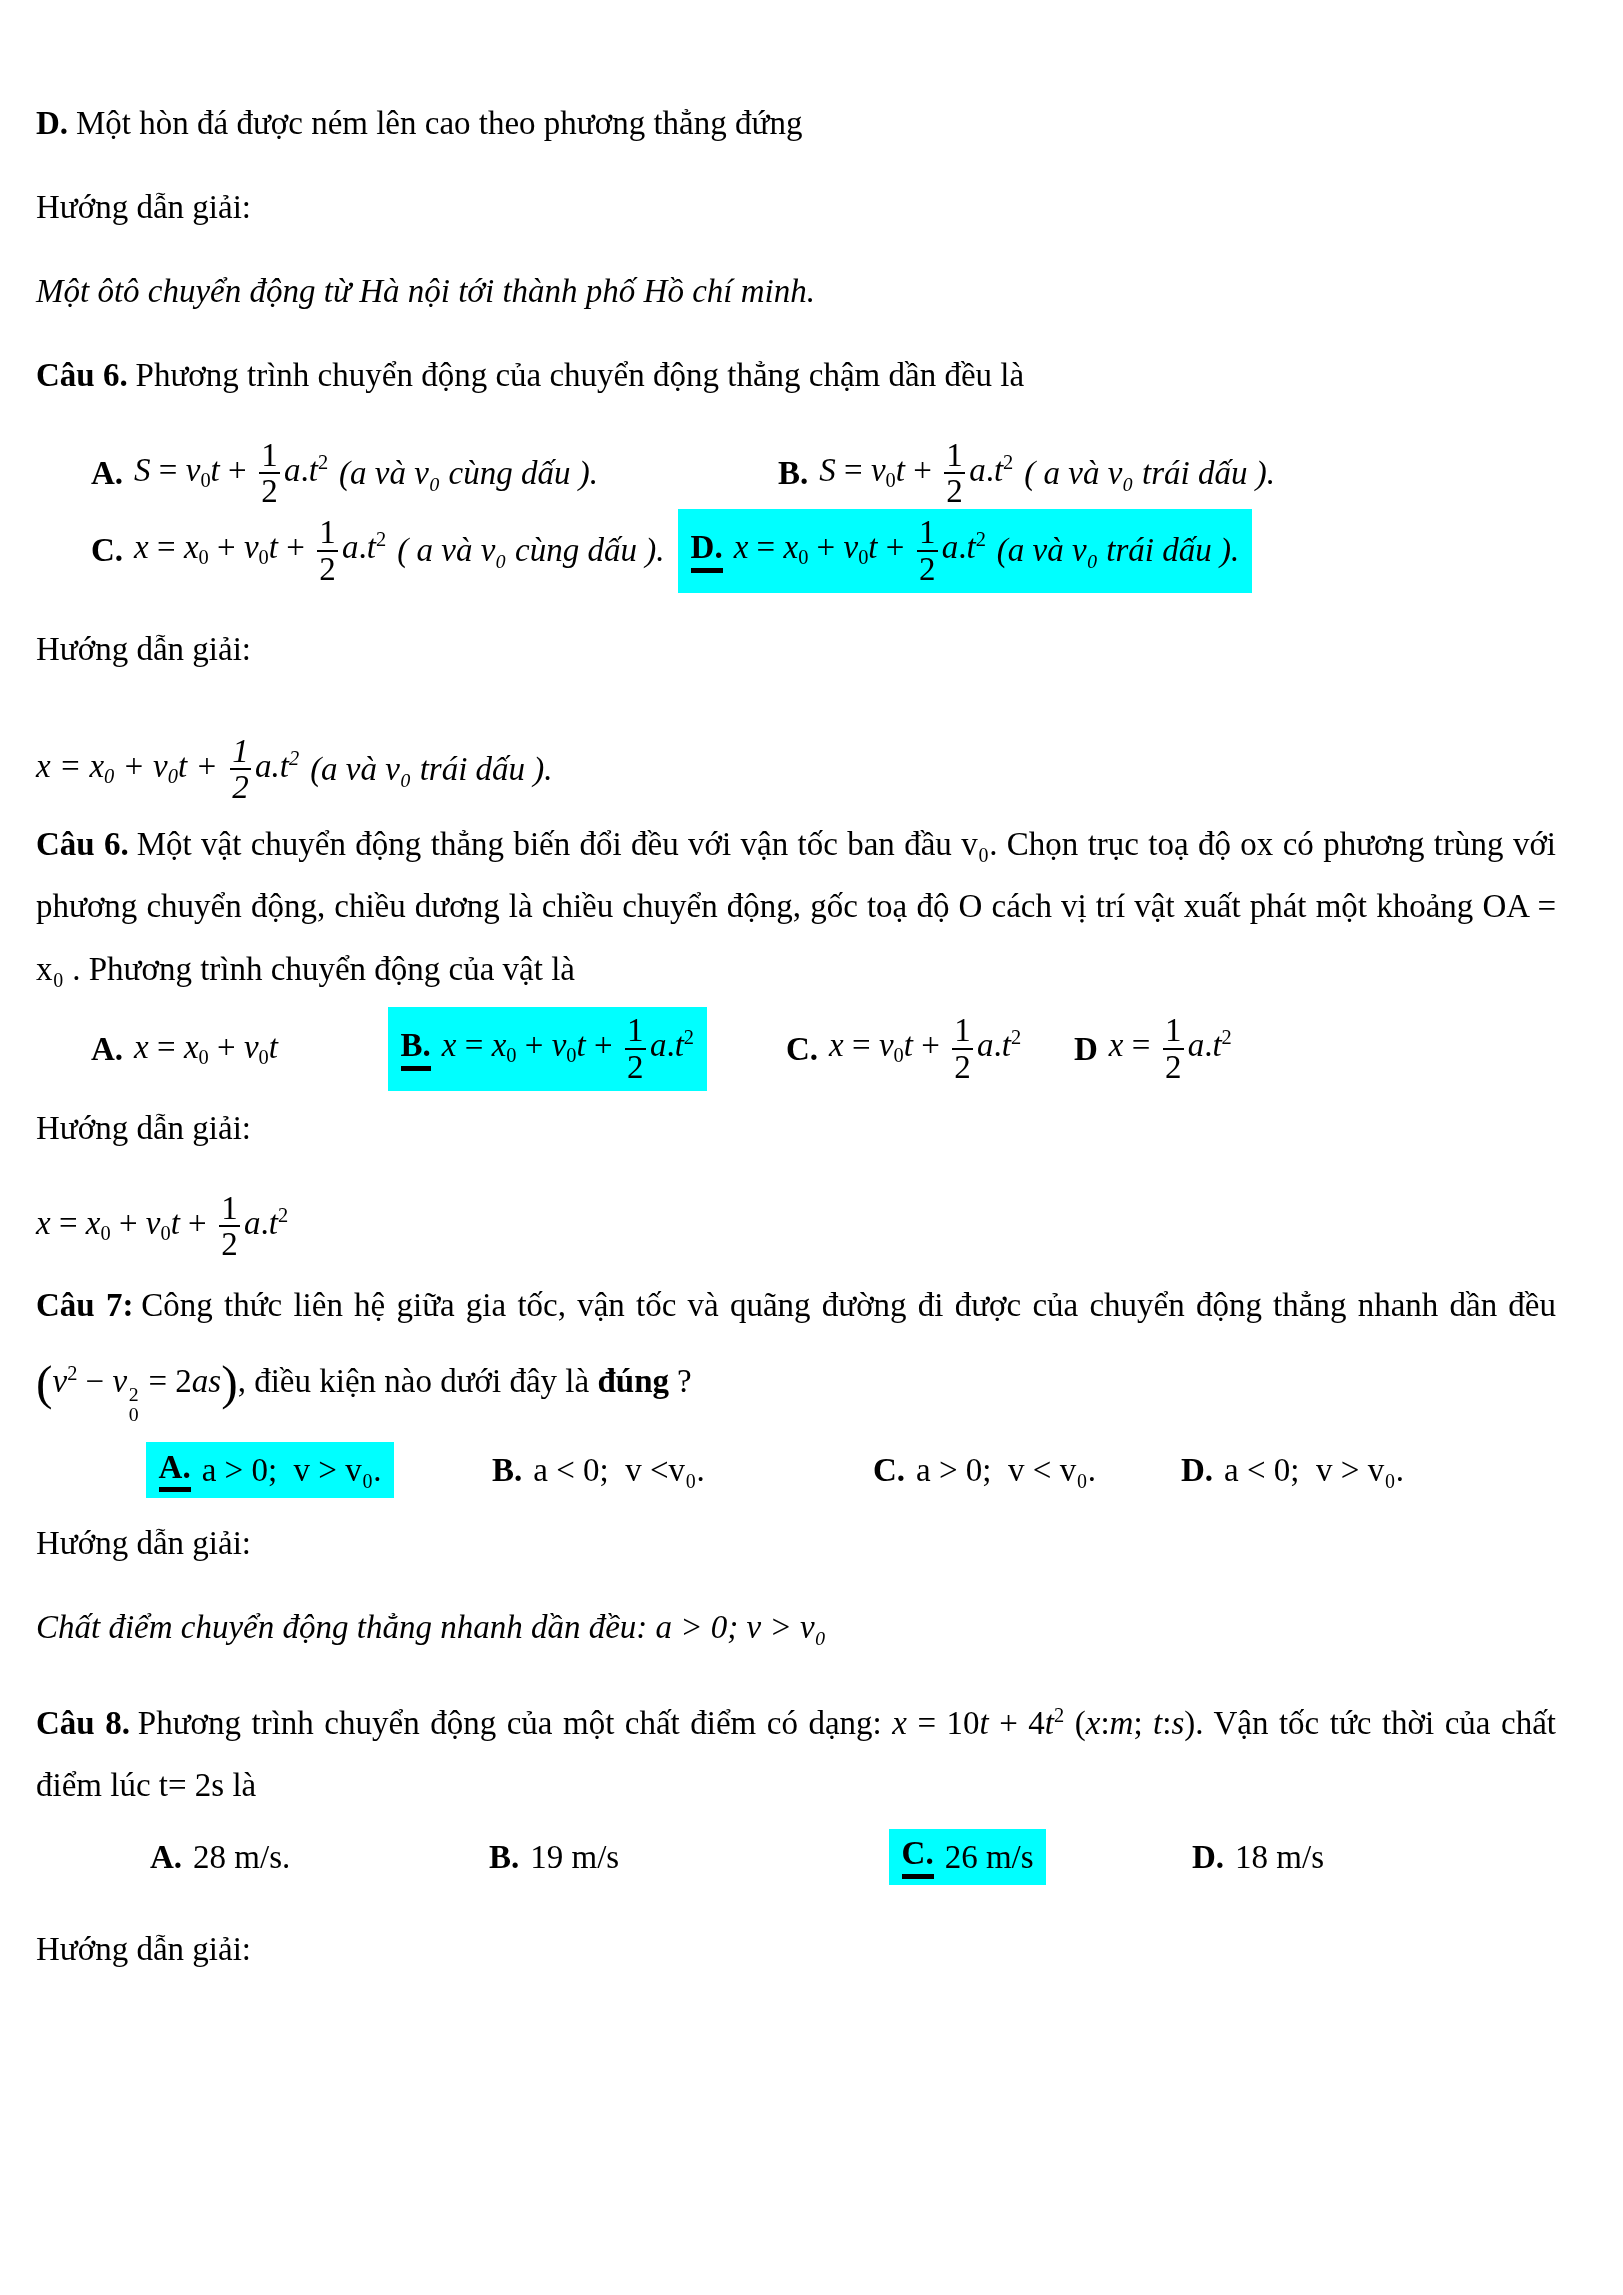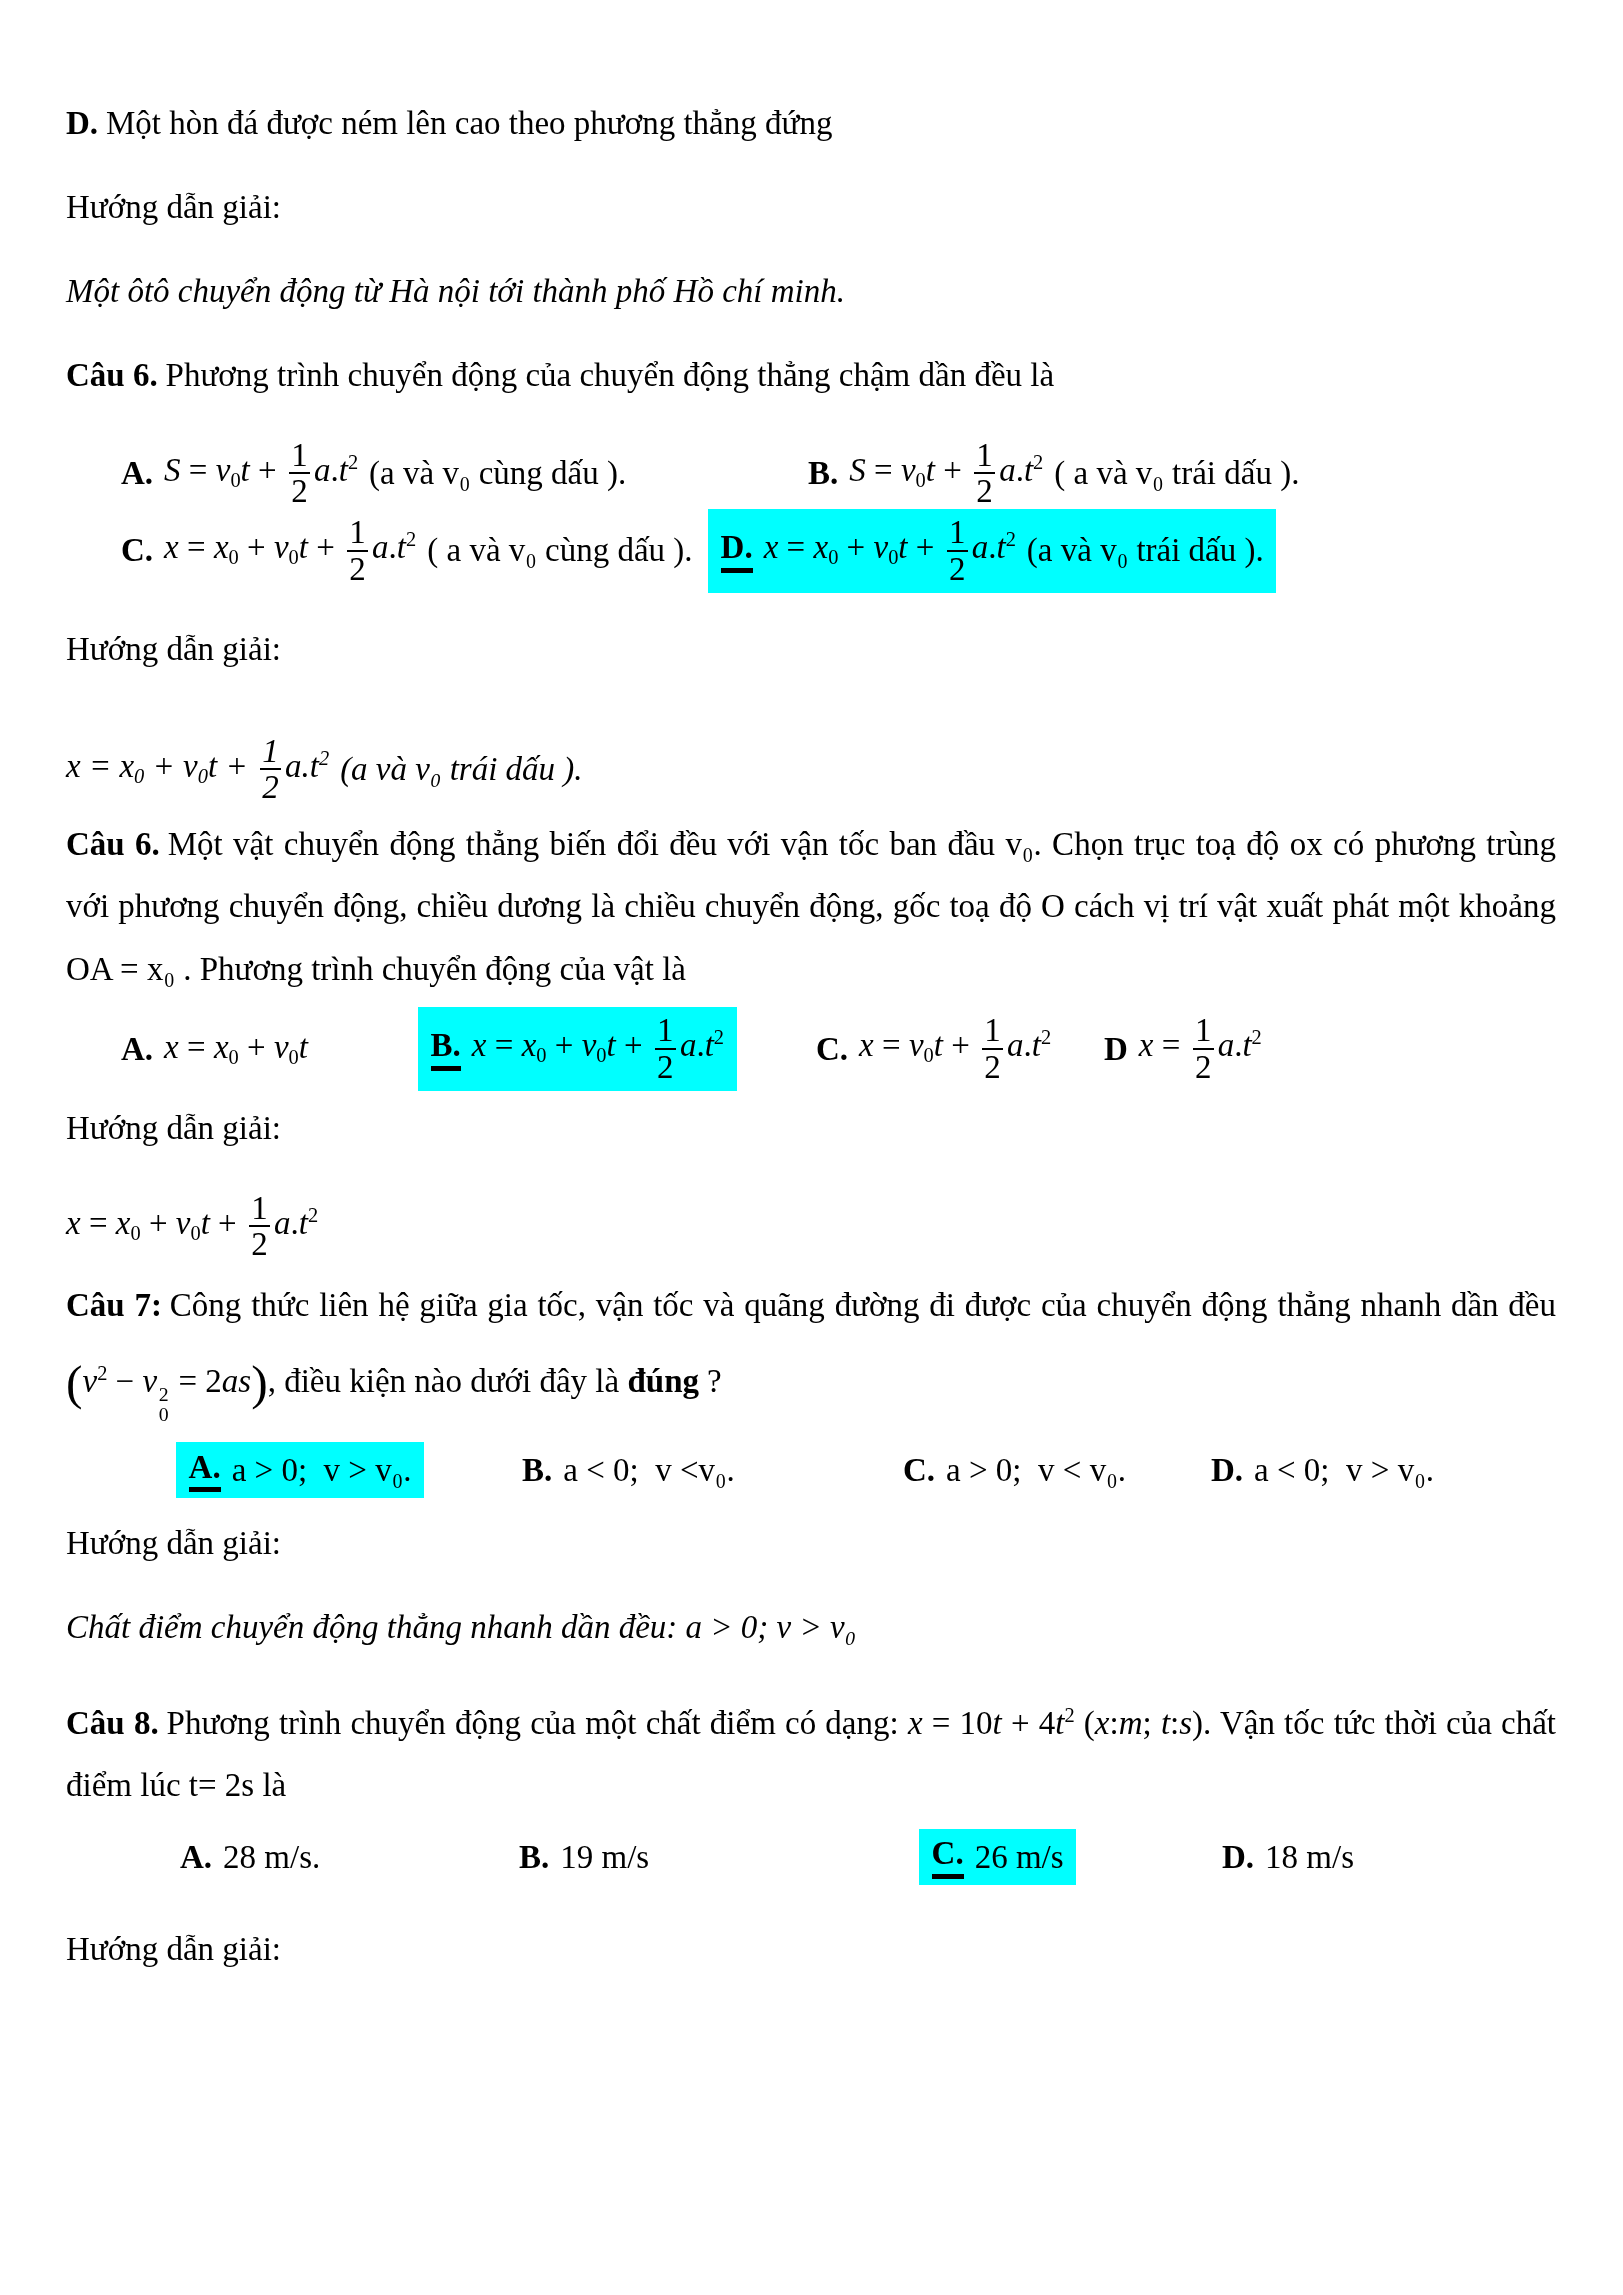--- a/index.html
+++ b/index.html
@@ -5,37 +5,37 @@
   html, body { margin: 0; padding: 0; background: #ffffff; }
   .page {
     position: relative;
     width: 1623px;
     height: 2295px;
     box-sizing: border-box;
     background: #ffffff;
     color: #000000;
     font-family: "Liberation Serif", serif;
     font-size: 33px;
-    padding: 102px 67px 0 66px;
+    padding: 102px 67px 0 36px;
     overflow: hidden;
   }
   .para { margin: 0 0 41px 0; line-height: 1.3; }
   .tall { line-height: 1.9; margin-bottom: 0; }
   .guide { font-weight: normal; }
   .it { font-style: italic; margin-top: 22px; }
   .qnum { font-weight: bold; margin-right: 7.9px; }
   .justify { text-align: justify; }
 
   .optrow { display: flex; align-items: center; margin: 0; }
   .opt { display: inline-flex; align-items: center; white-space: nowrap; }
   .olabel { font-weight: bold; margin-right: 11px; display: inline-block; }
   .olabel.ul { border-bottom: 5.5px solid #000; padding-bottom: 1.6px; }
   .hl { display: inline-flex; align-items: center; padding: 6.3px 12.6px; }
   .otext { white-space: pre; }
-  .note { margin-left: 11px; white-space: pre; }
+  .note { margin-left: 11px; white-space: pre; font-style: italic; }
 
   .math { white-space: pre; }
   .math .mi { font-style: italic; }
   .frac { display: inline-flex; flex-direction: column; align-items: center; vertical-align: middle; margin: 0 3.9px; line-height: 1.05; }
   .fnum { padding: 0 2.4px; }
   .fden { border-top: 2.4px solid #000; padding: 0 2.4px; }
   .sub { font-size: 0.62em; vertical-align: -0.28em; }
   .sup { font-size: 0.62em; vertical-align: 0.6em; }
   .stack { display: inline-flex; flex-direction: column; align-items: flex-start; font-size: 0.6em; line-height: 1.0; vertical-align: -0.45em; margin: 0 1.6px; }
   .bigp { font-size: 1.5em; vertical-align: -0.14em; }

